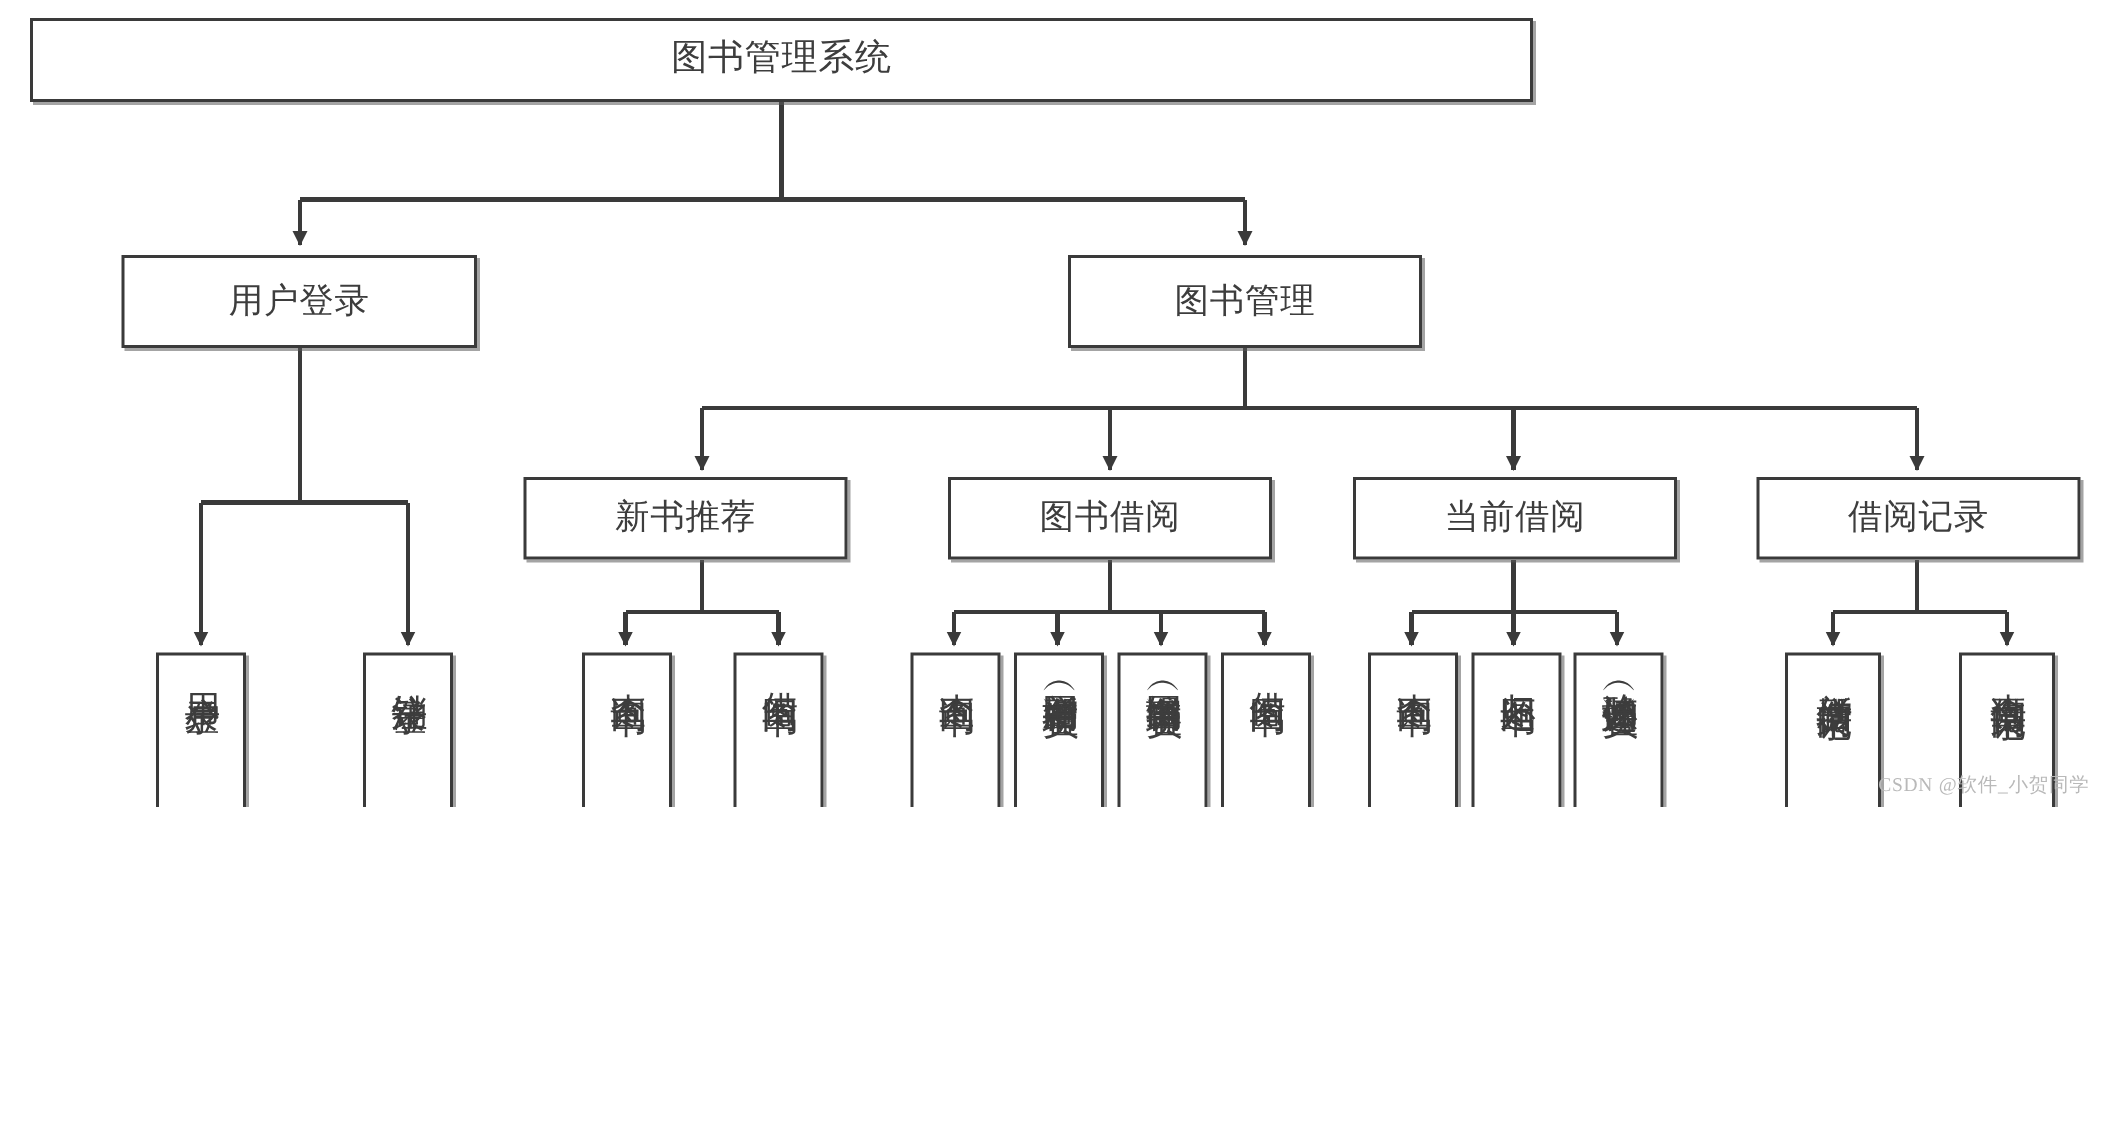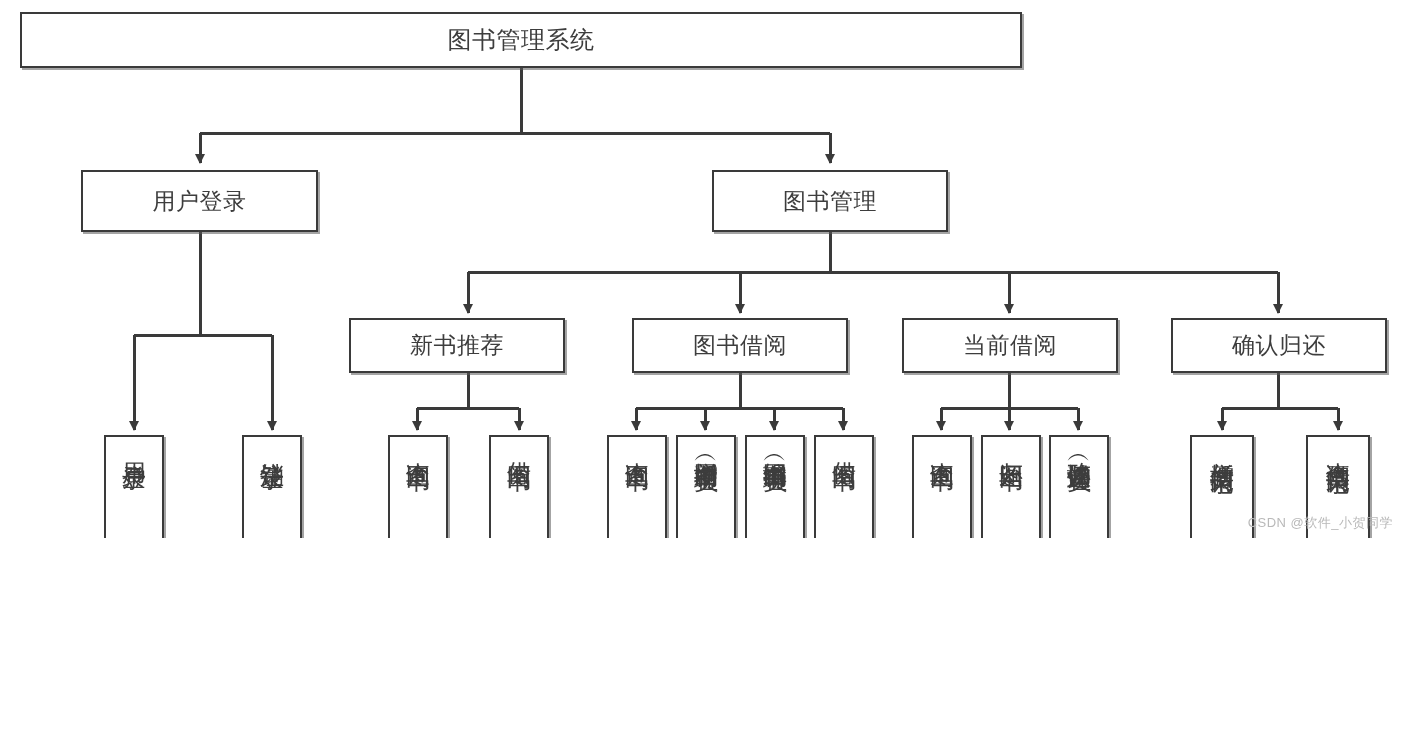--- a/index.html
+++ b/index.html
@@ -10,20 +10,21 @@
   }
   body {
     font-family: "Liberation Sans", "DejaVu Sans", sans-serif;
   }
   #canvas {
     position: relative;
     width: 1405px;
     height: 538px;
     background: #ffffff;
     overflow: hidden;
+    font-family: Liberation Serif, serif;
   }
   #edges {
     position: absolute;
     left: 0;
     top: 0;
     width: 1405px;
     height: 747px;
     pointer-events: none;
   }
   .node {
@@ -149,21 +150,21 @@
   <div class="node horiz" style="left:349px; top:318px; width:216px; height:55px;">
     <span class="label">新书推荐</span>
   </div>
   <div class="node horiz" style="left:632px; top:318px; width:216px; height:55px;">
     <span class="label">图书借阅</span>
   </div>
   <div class="node horiz" style="left:902px; top:318px; width:216px; height:55px;">
     <span class="label">当前借阅</span>
   </div>
   <div class="node horiz" style="left:1171px; top:318px; width:216px; height:55px;">
-    <span class="label">确认归还</span>
+    <span class="label">借阅记录</span>
   </div>
 
   <div class="node vert" style="left:104px; top:435px; width:60px; height:300px;">
     <span class="label">用户登录</span>
   </div>
   <div class="node vert" style="left:242px; top:435px; width:60px; height:300px;">
     <span class="label">注销登录</span>
   </div>
 
   <div class="node vert" style="left:388px; top:435px; width:60px; height:300px;">

